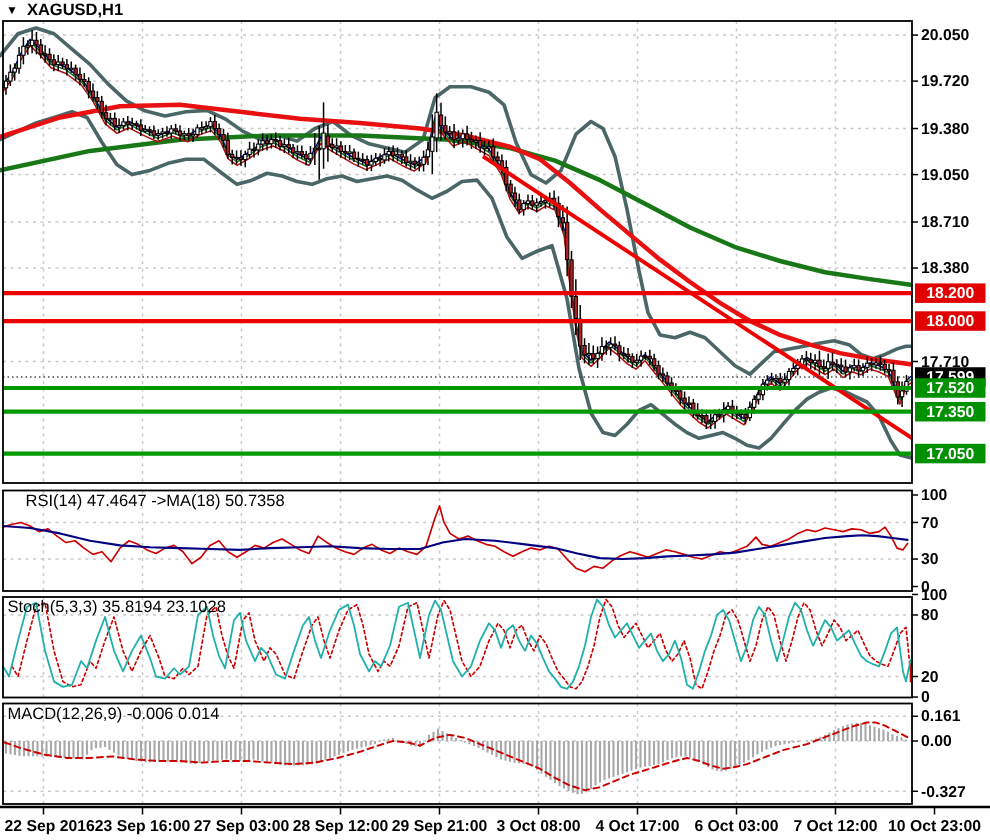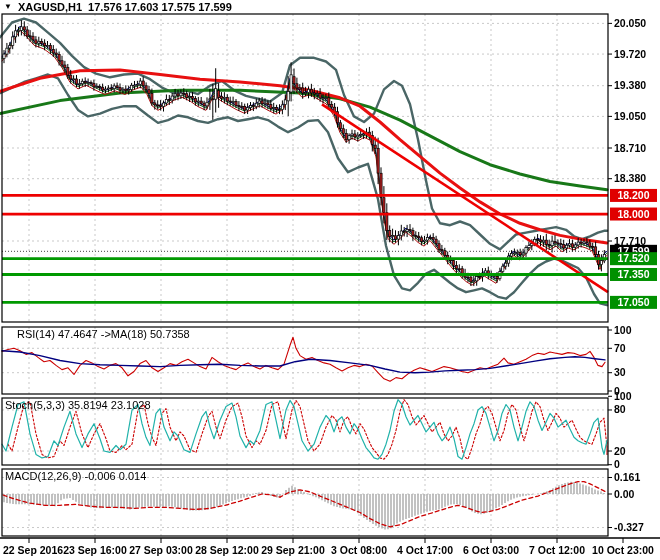--- a/index.html
+++ b/index.html
@@ -15,21 +15,20 @@
   #lbl-stoch{top:399px;}
   #lbl-macd{top:470px;}
 </style>
 </head>
 <body>
 
 <div class="wrap">
   <div class="titlebar">
     <span class="arrow">▼</span>
     <span>XAGUSD,H1</span>
-    <span>17.576 17.603 17.575 17.599</span>
   </div>
   <span class="indlabel" id="lbl-rsi">RSI(14) 47.4647 -&gt;MA(18) 50.7358</span>
   <span class="indlabel" id="lbl-stoch">Stoch(5,3,3) 35.8194 23.1028</span>
   <span class="indlabel" id="lbl-macd">MACD(12,26,9) -0.006 0.014</span>
   <svg id="chart" width="660" height="560" viewBox="0 0 660 560">
       <g>
         <g>
           <line x1="29" y1="14" x2="29" y2="322" stroke="#c9c9c9" stroke-width="1" stroke-dasharray="2,3"></line>
           <line x1="95" y1="14" x2="95" y2="322" stroke="#c9c9c9" stroke-width="1" stroke-dasharray="2,3"></line>
           <line x1="161" y1="14" x2="161" y2="322" stroke="#c9c9c9" stroke-width="1" stroke-dasharray="2,3"></line>

